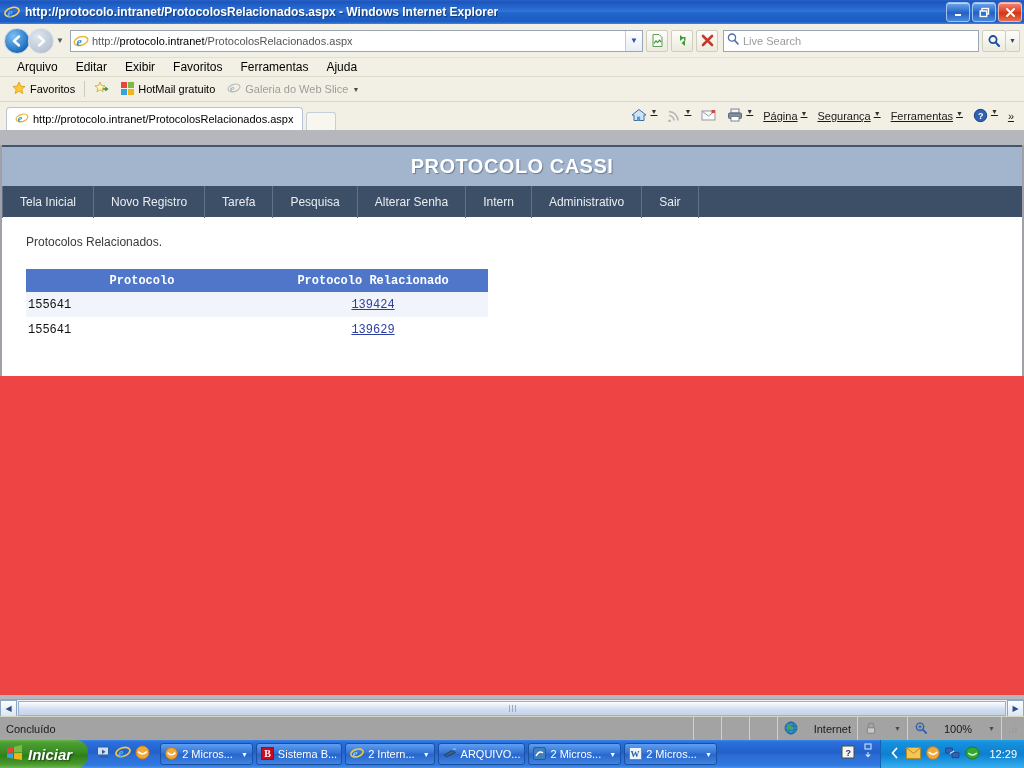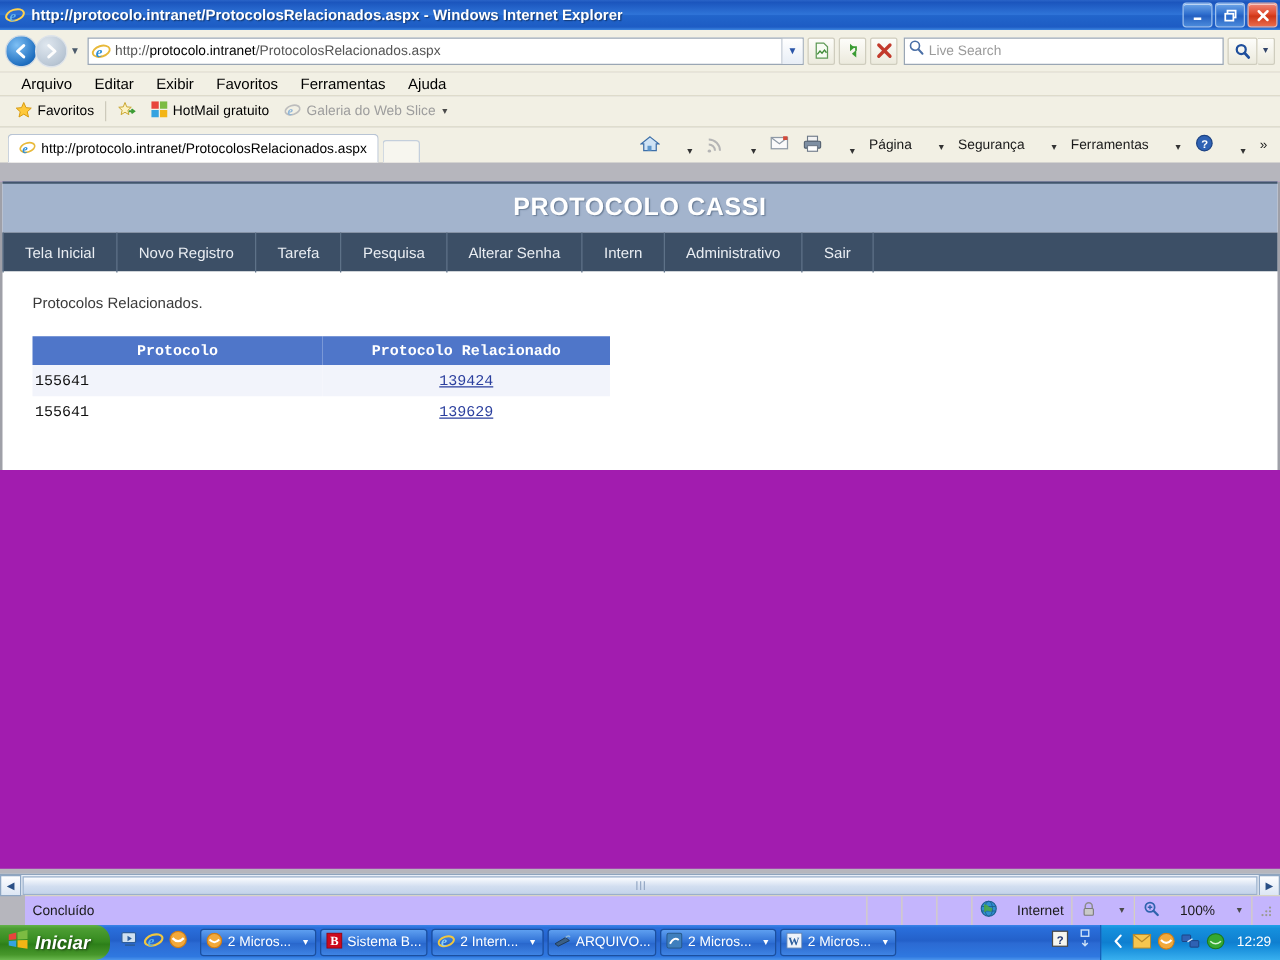--- a/index.html
+++ b/index.html
@@ -134,28 +134,28 @@
   #tabstrip .newtab {
     width:30px;height:18px;background:#f7f6ef;
     border:1px solid #c4cfdc;border-bottom:none;border-radius:3px 3px 0 0;
     margin-left:3px;
   }
   #cmdbar {
     position:absolute; right:0; top:0; height:28px;
     display:flex;align-items:center;gap:2px;padding-right:6px;
     font-size:11px;color:#1a1a1a;
   }
-  #cmdbar .cb { display:flex;align-items:flex-end;gap:20px;padding:0 4px;white-space:nowrap; }
+  #cmdbar .cb { display:flex;align-items:flex-start;gap:3px;padding:0 4px;white-space:nowrap;text-decoration:underline; }
   #cmdbar .cdrop { font-size:7px;color:#333; }
 
   
   #viewport {
     position:absolute; left:0; right:0;
     top: 145px; bottom: 73px;
-    background: #a21caf;
+    background: #ef4444;
     overflow: hidden;
   }
   #pagearea {
     background: #ffffff;
     border-left: 2px solid #9fa0a8;
     border-right: 2px solid #9fa0a8;
     height: 231px;
   }
   #banner {
     height: 41px; background: #a3b4cd;
@@ -212,24 +212,24 @@
     flex:1 1 auto;height:15px;margin:0 1px;
     background: linear-gradient(to bottom,#fcfdff,#d2def0 55%,#c3d3ea);
     border:1px solid #9ab0cc;
     display:flex;align-items:center;justify-content:center;
   }
   #hscroll .grip { width:1px;height:7px;background:#97aac6;margin:0 1px; }
 
   
   #statusbar {
     position:absolute; left:0; right:0; bottom: 28px;
-    height: 24px; background:#c4b5fd;
+    height: 24px; background:#a3a3a3;
     border-top:1px solid #d7d4c4;
     display:flex;align-items:center;
-    font-size:11px;color:#1a1a1a;margin-left:20px;
+    font-size:11px;color:#1a1a1a;
   }
   #statusbar .stext{ padding-left:6px; flex:0 0 auto;}
   #statusbar .grow { flex:1 1 auto; }
   #statusbar .spanel { border-left:1px solid #d3d0c0;height:100%;display:flex;align-items:center;padding:0 6px;gap:16px;flex:0 0 auto;}
   #statusbar .blank { width:28px; }
 
   
   #taskbar {
     position:absolute; left:0; right:0; bottom:0;
     height:28px;

